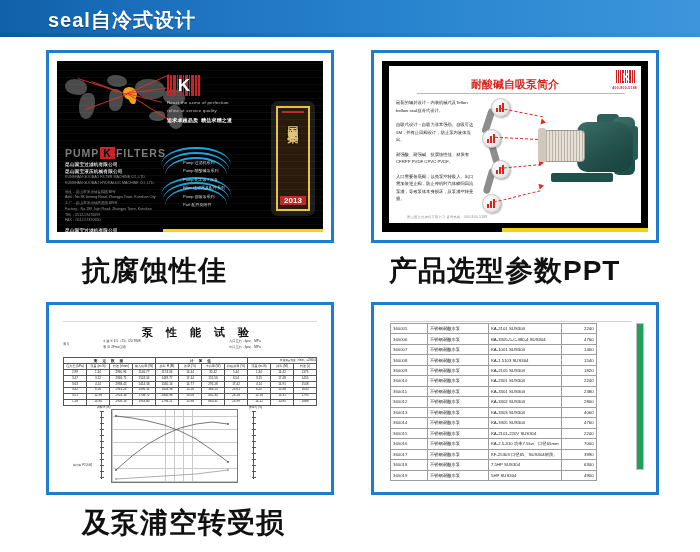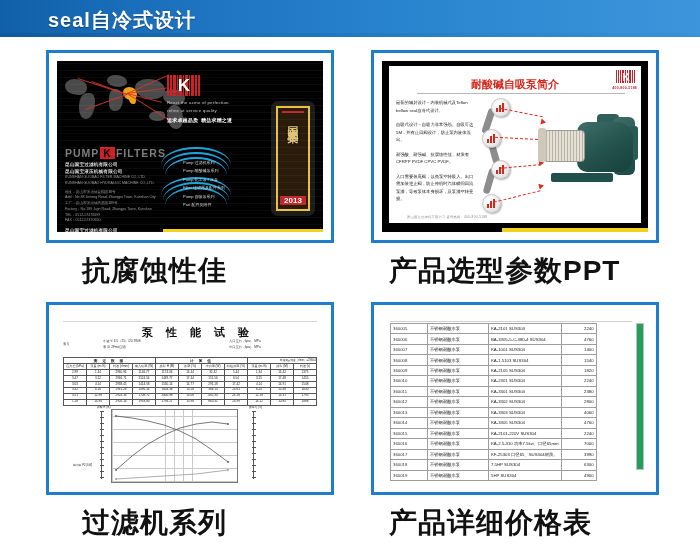--- a/index.html
+++ b/index.html
@@ -546,21 +546,21 @@
               <circle cx="4" cy="60" r="0.9" fill="#555"></circle>
               <circle cx="116" cy="14" r="0.9" fill="#555"></circle>
               <circle cx="4" cy="69" r="0.9" fill="#999"></circle>
               <circle cx="116" cy="60" r="0.9" fill="#999"></circle>
             </svg>
           </div>
 
         </div>
       </div>
     </div>
-    <div class="caption">过滤机系列</div>
+    <div class="caption">及泵浦空转受损</div>
   </div>
 
   <div class="card c4">
     <div class="frame">
       <div class="frame-inner">
         <div class="sheet">
           <div class="topfade"></div>
 
           <table class="stable">
             <tbody>
@@ -656,16 +656,15 @@
             </tr>
           </tbody>
             </table>
 
           <div class="scrollbar">
             <div class="scrollthumb"></div>
           </div>
         </div>
       </div>
     </div>
-    <div class="caption">产品详细价格表</div>
   </div>
 
 </div>
 
 </body></html>

